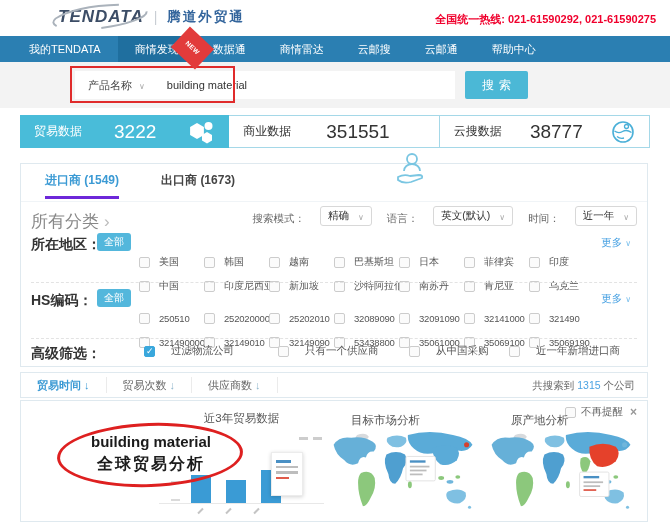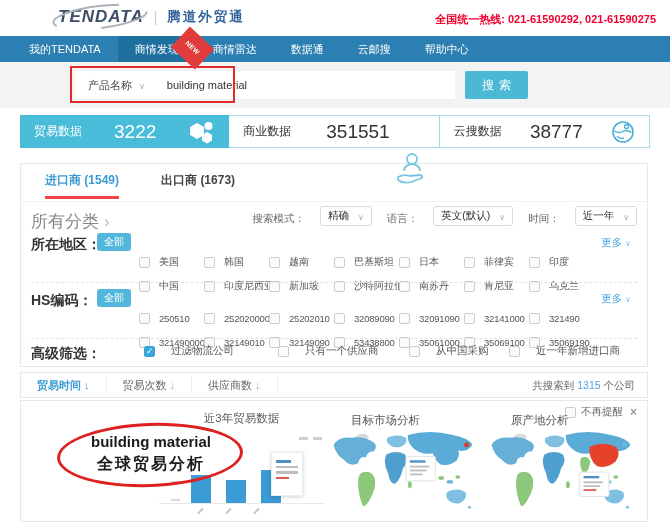--- a/index.html
+++ b/index.html
@@ -41,21 +41,21 @@
 
   
   .panel { position:absolute; left:20px; width:628px; background:#fff; border:1px solid #dfe9ef; }
   #panel-main { top:163px; height:204px; }
   #panel-sort { top:372px; height:26px; }
   #panel-report { top:400px; height:122px; }
 
   
   .ttabs { position:absolute; top:8px; left:24px; display:flex; gap:42px; }
   .ttab { font-size:12px; font-weight:bold; color:#444; padding-bottom:7px; cursor:pointer; }
-  .ttab.active { color:#3b9ad4; border-bottom:3px solid #ef4444; }
+  .ttab.active { color:#3b9ad4; border-bottom:3px solid #6d28d9; }
   .thead-line { position:absolute; top:37px; left:0; right:0; height:1px; background:#f0f4f7; }
   .service-ico { position:absolute; left:374px; top:-14px; }
 
   
   .allcat { position:absolute; left:10px; top:46px; font-size:17px; color:#888; cursor:pointer; }
   .chevr::after { content:"›"; color:#bbb; margin-left:5px; }
   .modegrp { position:absolute; right:10px; top:42px; display:flex; align-items:flex-end; gap:15px; font-size:10.5px; color:#666; }
   .sel { display:flex; align-items:center; gap:9px; border:1px solid #d8d8d8; border-radius:3px; background:#fff; padding:2px 7px; color:#333; cursor:pointer; }
 
   
@@ -129,23 +129,24 @@
     </div>
     <div class="hotline">全国统一热线: 021-61590292, 021-61590275</div>
   </header>
 
   <nav class="nav">
     <div class="nav-item">我的TENDATA</div>
     <div class="nav-item active">
       <span>商情发现</span>
       <span class="ribbon">NEW</span>
     </div>
+    <div class="nav-item">数据通</div>
     <div class="nav-item">商情雷达</div>
-    <div class="nav-item">数据通</div>
     <div class="nav-item">云邮搜</div>
+    <div class="nav-item">云邮通</div>
     <div class="nav-item">帮助中心</div>
   </nav>
 
   <section class="strip">
     <div class="sbox">
       <div class="scat">
         <span>产品名称</span>
         <span class="chev"></span>
       </div>
       <div class="sq">building material</div>

